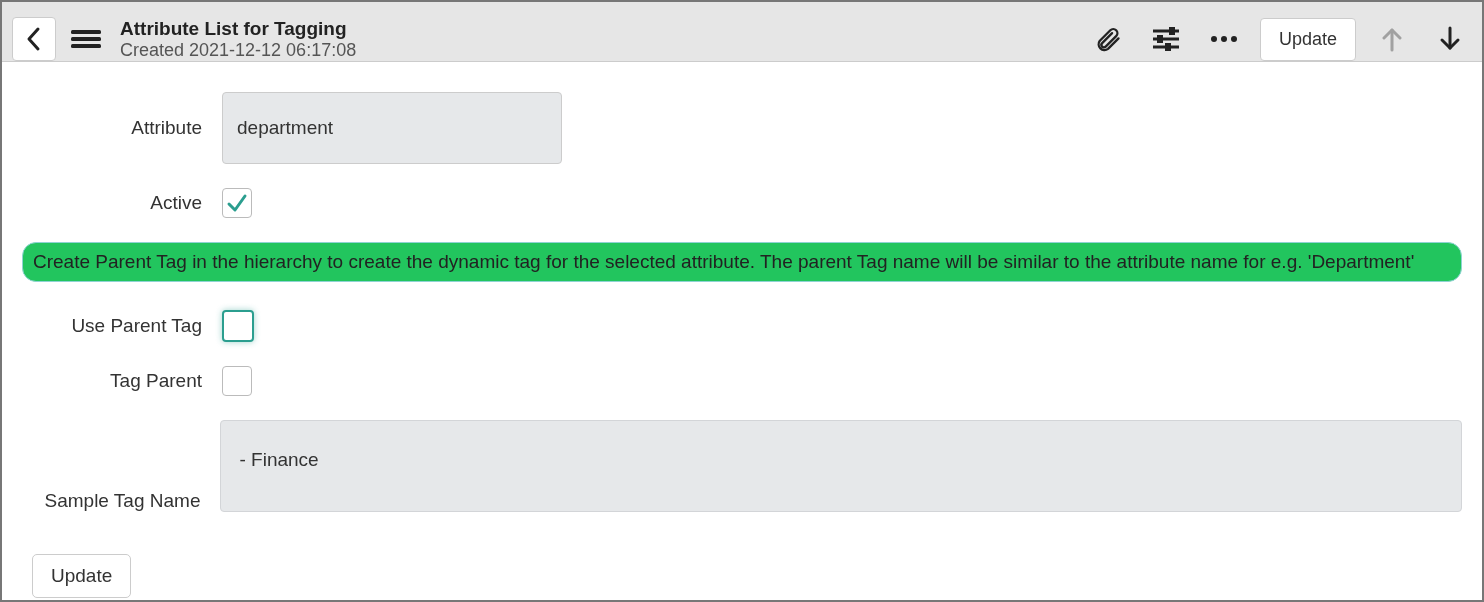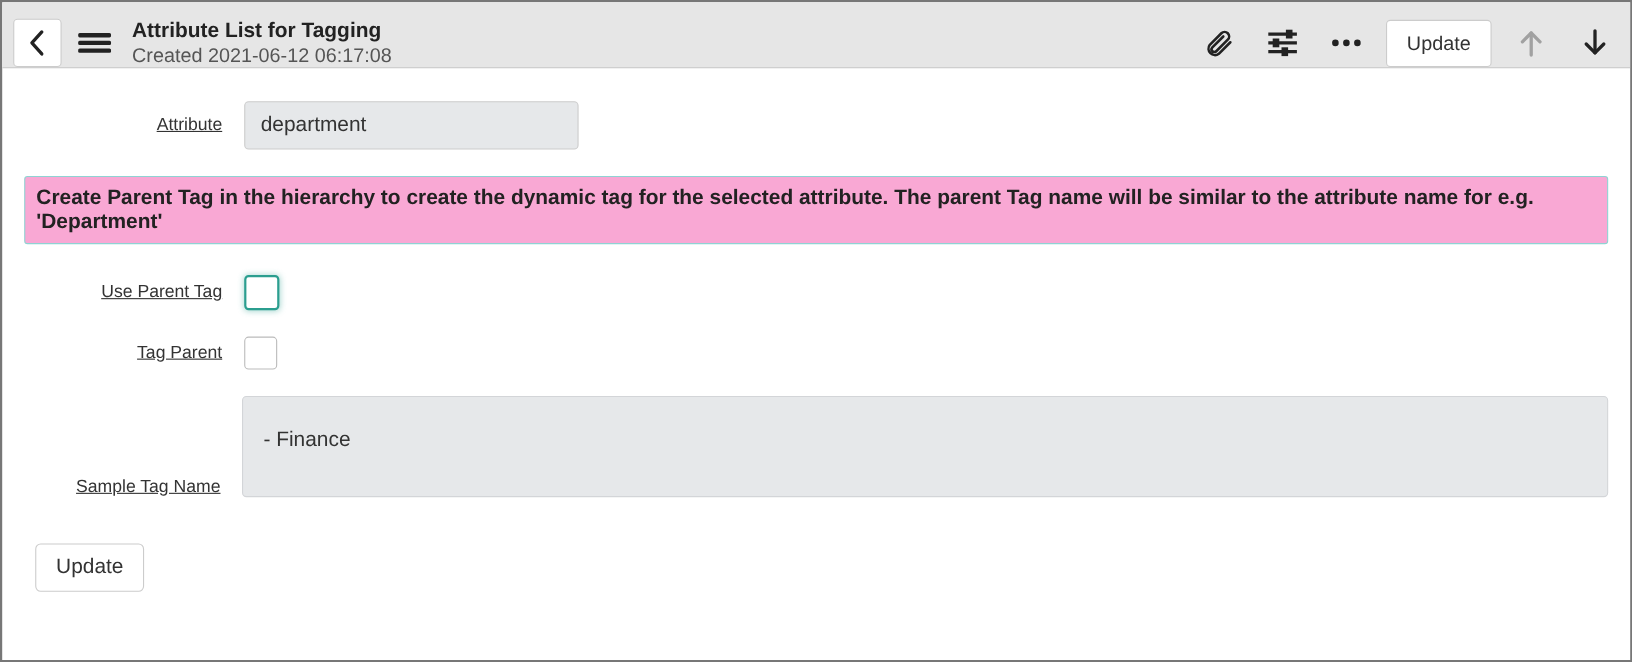--- a/index.html
+++ b/index.html
@@ -70,59 +70,57 @@
     .form-row {
       display: flex;
       align-items: center;
       margin-bottom: 24px;
     }
     .form-row.top-align { align-items: flex-end; }
     .form-label {
       width: 200px;
       text-align: right;
       padding-right: 20px;
-      font-size: 16px;
-      color: #333;
-      text-decoration: underline;
+      font-size: 19px;
+      color: #333;
     }
     .text-input {
       background: #e6e8ea;
       border: 1px solid #ccc;
       border-radius: 4px;
-      padding: 10px 14px;
-      font-size: 19px;
-      color: #333;
-      width: 304px;
+      padding: 24px 14px;
+      font-size: 19px;
+      color: #333;
+      width: 340px;
     }
     .chk {
       width: 30px;
       height: 30px;
       border: 1px solid #bbb;
       border-radius: 4px;
       display: flex;
       align-items: center;
       justify-content: center;
       background: #fff;
       cursor: pointer;
     }
     .chk.highlighted {
       border: 2px solid #2b9e8f;
       box-shadow: 0 0 6px rgba(43,158,143,0.45);
       width: 32px;
       height: 32px;
     }
     .info-banner {
-      background: #f9a8d4;
+      background: #22c55e;
       border: 1px solid #8fd3d3;
-      border-radius: 3px;
+      border-radius: 14px;
       padding: 8px 10px;
       font-size: 19px;
       color: #222;
       margin: 0 0 28px 0;
-      font-weight: bold;
     }
     .sample-box {
       background: #e6e8ea;
       border: 1px solid #d3d5d8;
       border-radius: 4px;
       width: 1252px;
       min-height: 92px;
       padding: 28px 18px 18px 18px;
       font-size: 19px;
       color: #333;
@@ -152,21 +150,21 @@
   </div>
   <div class="icon-btn">
     <svg width="30" height="22" viewBox="0 0 30 22">
       <rect x="0" y="2" width="30" height="4" rx="1.5" fill="#222"></rect>
       <rect x="0" y="9" width="30" height="4" rx="1.5" fill="#222"></rect>
       <rect x="0" y="16" width="30" height="4" rx="1.5" fill="#222"></rect>
     </svg>
   </div>
   <div class="title-block">
     <div class="title-main">Attribute List for Tagging</div>
-    <div class="title-sub">Created 2021-06-12 06:17:08</div>
+    <div class="title-sub">Created 2021-12-12 06:17:08</div>
   </div>
   <div class="toolbar-right">
     <div class="icon-btn">
       <svg width="28" height="28" viewBox="0 0 24 24">
         <path d="M21 11.5 L12 20.5 a5 5 0 0 1 -7 -7 L14 4.5 a3.5 3.5 0 0 1 5 5 L10 18.5 a2 2 0 0 1 -3 -3 L15.5 7" fill="none" stroke="#222" stroke-width="2" stroke-linecap="round" stroke-linejoin="round"></path>
       </svg>
     </div>
     <div class="icon-btn">
       <svg width="30" height="26" viewBox="0 0 30 26">
         <line x1="2" y1="5" x2="28" y2="5" stroke="#222" stroke-width="3"></line>
@@ -200,20 +198,28 @@
   </div>
 </div>
 
 <div class="content">
 
   <div class="form-row">
     <div class="form-label">Attribute</div>
     <input type="text" class="text-input" value="department" style="">
   </div>
 
+  <div class="form-row">
+    <div class="form-label">Active</div>
+    <div class="chk">
+      <svg width="22" height="22" viewBox="0 0 22 22">
+        <polyline points="3,12 9,18 19,4" fill="none" stroke="#2b9e8f" stroke-width="3" stroke-linecap="round" stroke-linejoin="round"></polyline>
+      </svg>
+    </div>
+  </div>
 
   <div class="info-banner">Create Parent Tag in the hierarchy to create the dynamic tag for the selected attribute. The parent Tag name will be similar to the attribute name for e.g. 'Department'</div>
 
   <div class="form-row">
     <div class="form-label">Use Parent Tag</div>
     <div class="chk highlighted"></div>
   </div>
 
   <div class="form-row">
     <div class="form-label">Tag Parent</div>

